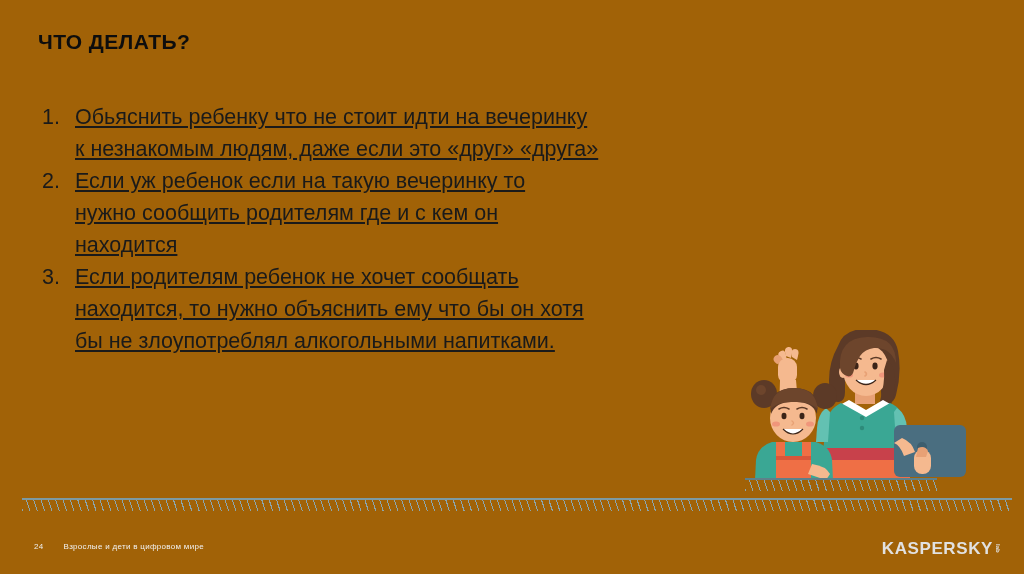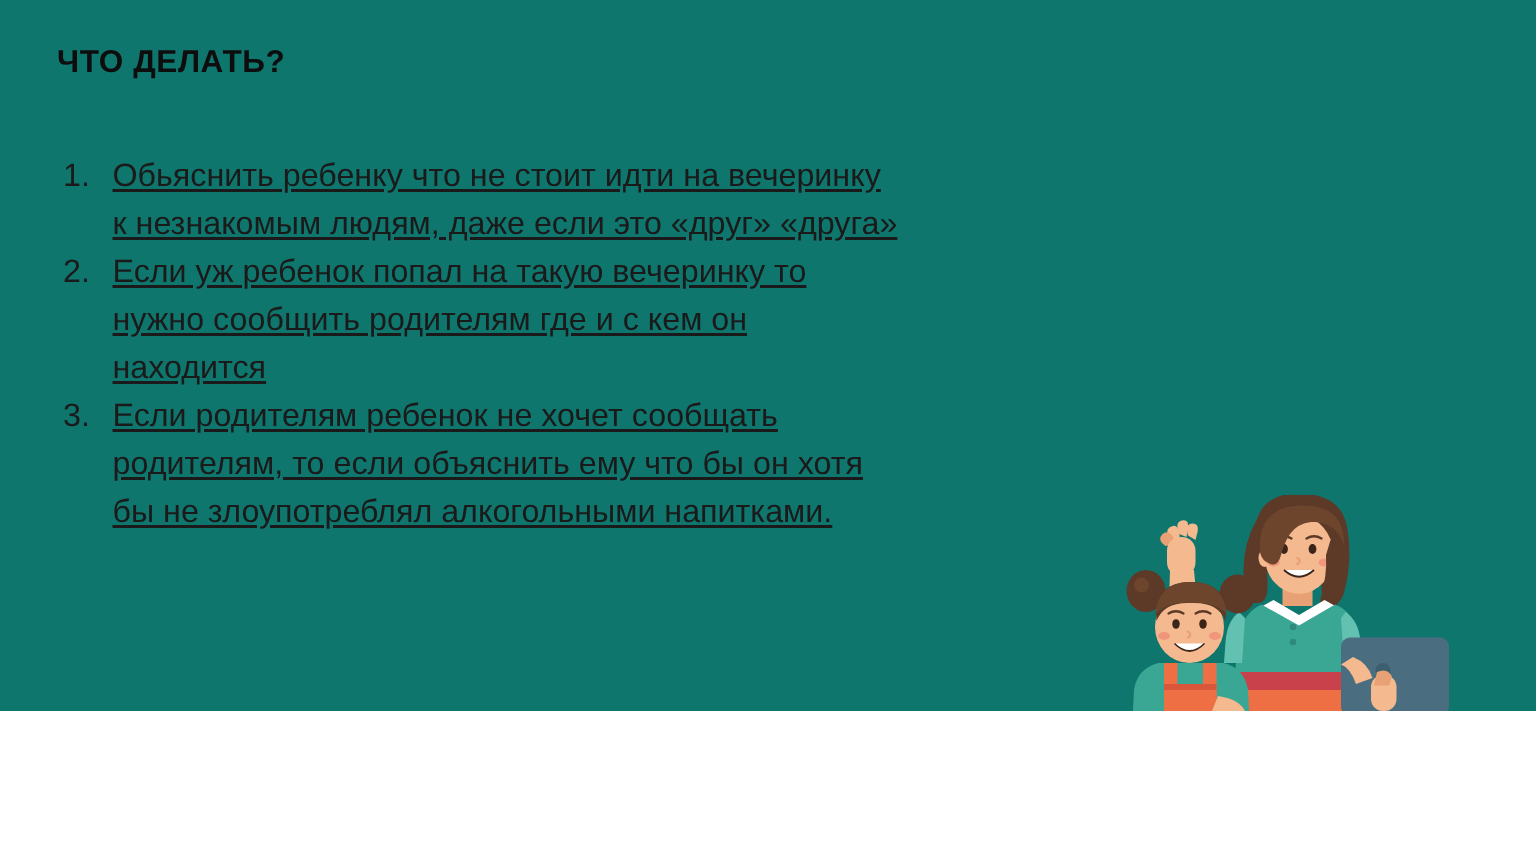--- a/index.html
+++ b/index.html
@@ -8,22 +8,22 @@
     padding: 0;
     background: #ffffff;
   }
   body {
     font-family: "Liberation Sans", "DejaVu Sans", sans-serif;
   }
 
   #slide {
     position: relative;
     width: 1024px;
-    height: 474px;
-    background: #0f766e;
+    height: 574px;
+    background: #a16207;
     overflow: hidden;
   }
 
   
   #slide-title {
     position: absolute;
     left: 38px;
     top: 30px;
     font-size: 21px;
     font-weight: bold;
@@ -157,29 +157,29 @@
   <ul id="content-list">
 
     <li class="list-item">
       <span class="list-marker">1.</span>
       <span class="list-text">Обьяснить ребенку что не стоит идти на вечеринку
 к незнакомым людям, даже если это «друг» «друга»</span>
     </li>
 
     <li class="list-item">
       <span class="list-marker">2.</span>
-      <span class="list-text">Если уж ребенок попал на такую вечеринку то
+      <span class="list-text">Если уж ребенок если на такую вечеринку то
 нужно сообщить родителям где и с кем он
 находится</span>
     </li>
 
     <li class="list-item">
       <span class="list-marker">3.</span>
       <span class="list-text">Если родителям ребенок не хочет сообщать
-родителям, то если объяснить ему что бы он хотя
+находится, то нужно объяснить ему что бы он хотя
 бы не злоупотреблял алкогольными напитками.</span>
     </li>
 
   </ul>
 
   <div id="illustration">
     <svg viewBox="0 0 250 152" width="250" height="152">
 
       <path d="M38 29 q-4 -6 1 -8 q4 -2 5 4 l1 6 z" fill="#f5b98f"></path>
       <path d="M44 26 q-3 -8 2 -9 q5 -1 4 6 l-1 5 z" fill="#f5b98f"></path>

